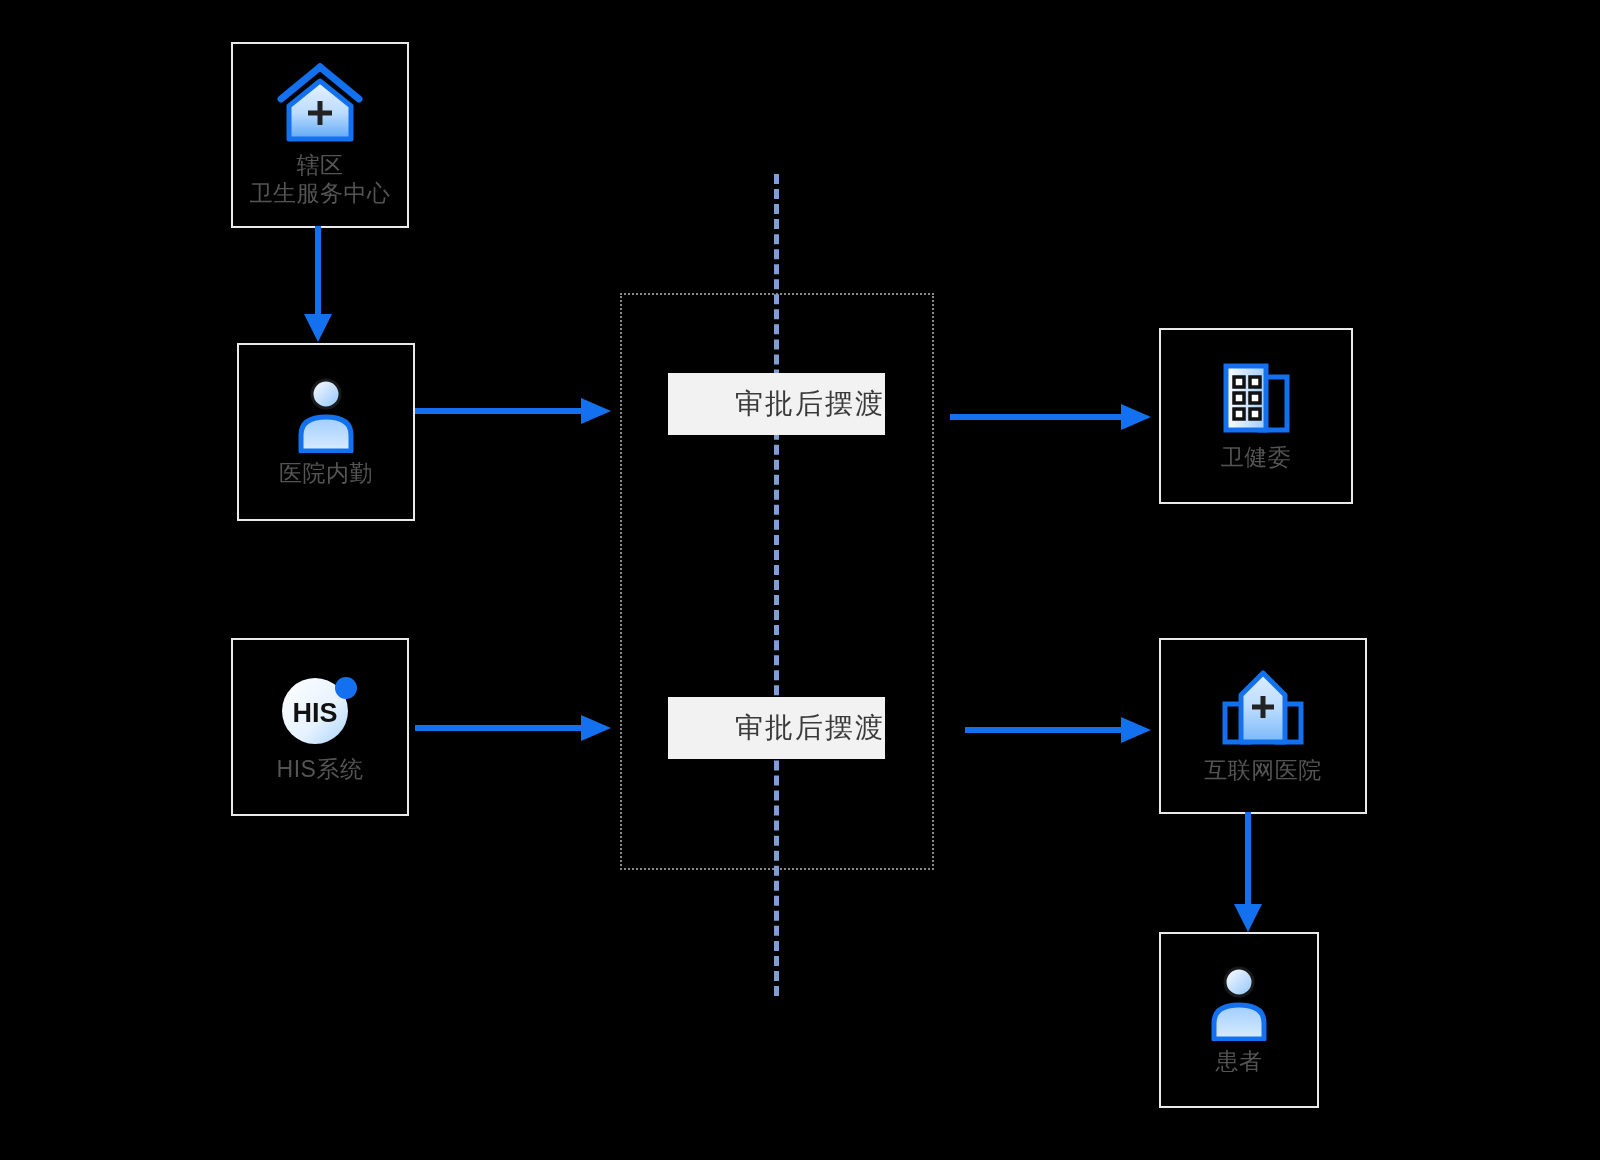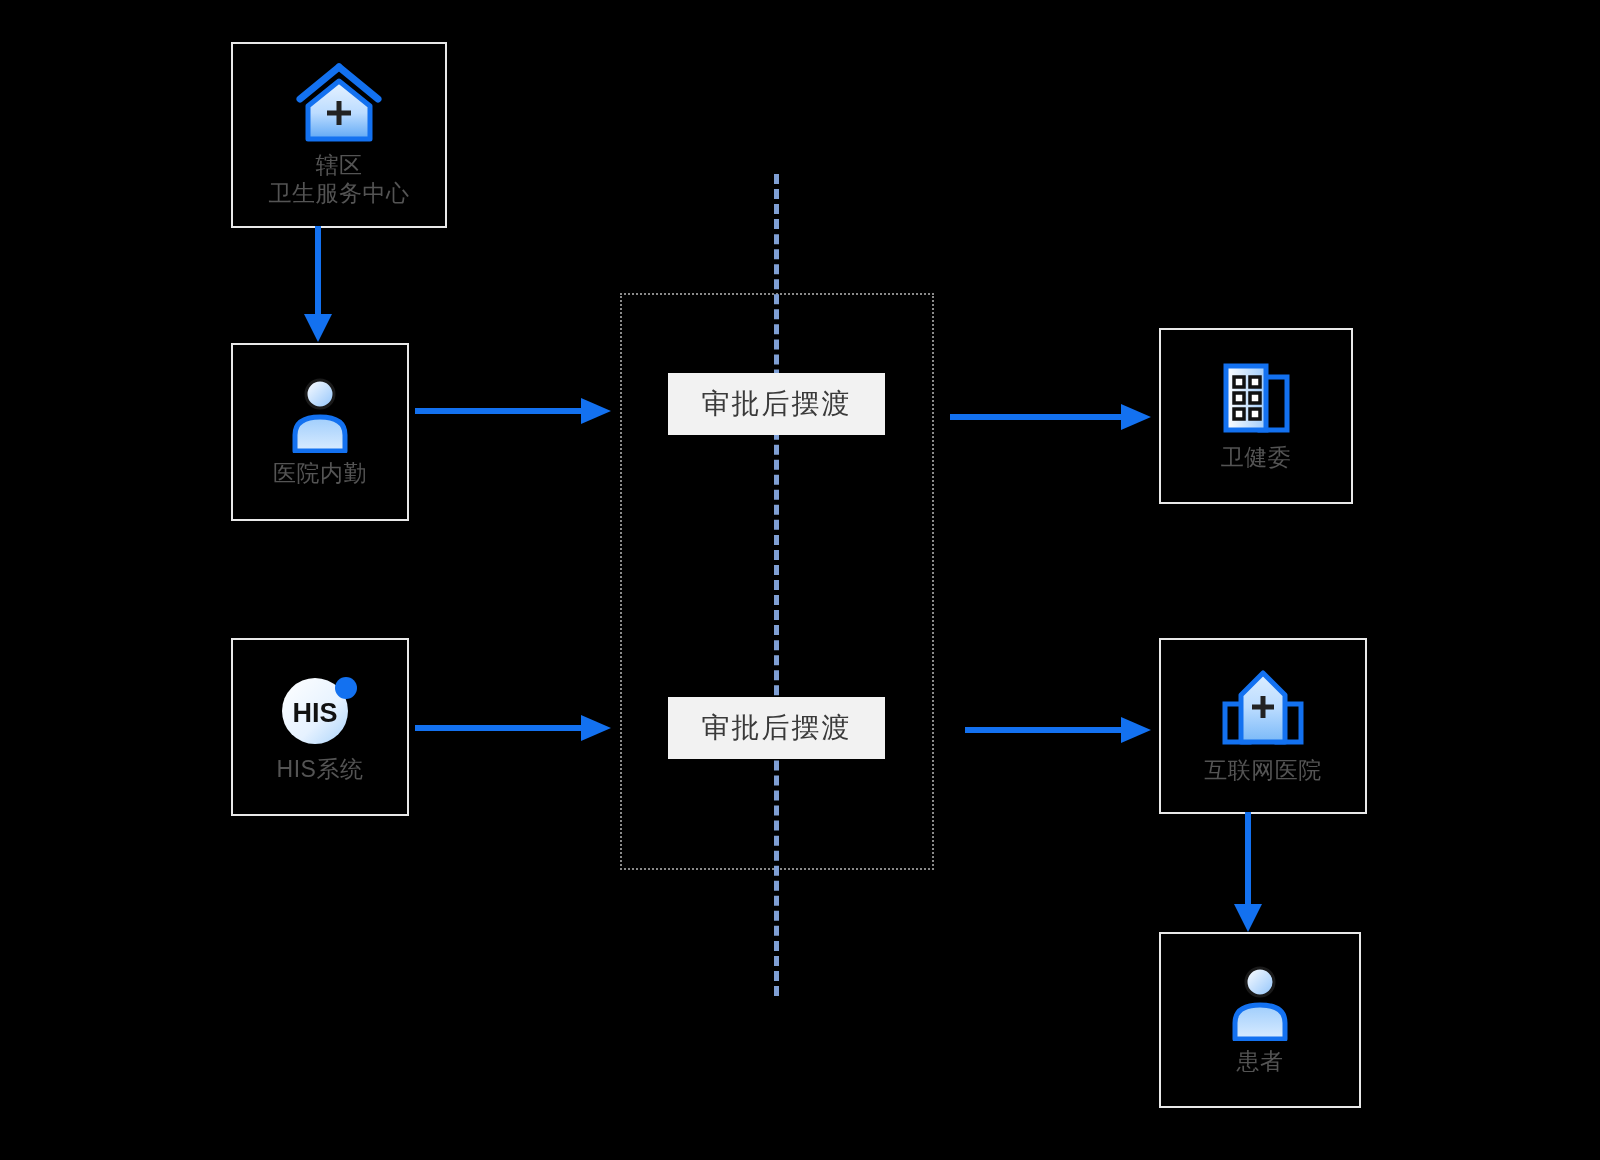--- a/index.html
+++ b/index.html
@@ -42,26 +42,26 @@
     color: #545454;
     font-size: 23px;
     line-height: 28px;
     text-align: center;
     margin-top: 6px;
     white-space: pre-line;
     letter-spacing: 0.5px;
   }
 
   
-  #node-community   { left: 231px; top: 42px;  width: 216px; height: 186px; }
-  #node-staff       { left: 231px; top: 343px; width: 178px; height: 178px; }
+  #node-community   { left: 231px; top: 42px;  width: 178px; height: 186px; }
+  #node-staff       { left: 237px; top: 343px; width: 178px; height: 178px; }
   #node-his         { left: 231px; top: 638px; width: 178px; height: 178px; }
   #node-commission  { left: 1159px; top: 328px; width: 194px; height: 176px; }
   #node-inethosp    { left: 1159px; top: 638px; width: 208px; height: 176px; }
-  #node-patient     { left: 1159px; top: 932px; width: 202px; height: 176px; }
+  #node-patient     { left: 1159px; top: 932px; width: 160px; height: 176px; }
 
   
   #dmz-container {
     position: absolute;
     left: 620px;
     top: 293px;
     width: 314px;
     height: 577px;
     box-sizing: border-box;
     border: 2px dotted #8a8a8a;
@@ -77,21 +77,21 @@
     height: 822px;
     border-left: 5px dashed #7f9fd4;
   }
 
   
   .ferry-box {
     position: absolute;
     background: #f2f2f2;
     display: flex;
     align-items: center;
-    justify-content: center;
+    justify-content: flex-end;
     color: #3a3a3a;
     font-size: 28px;
     letter-spacing: 2px;
   }
   #ferry-top    { left: 668px; top: 373px; width: 217px; height: 62px; }
   #ferry-bottom { left: 668px; top: 697px; width: 217px; height: 62px; }
 
   
   .arrow { position: absolute; }
   #arrow-community-staff { left: 300px; top: 226px;  width: 36px; height: 120px; }

